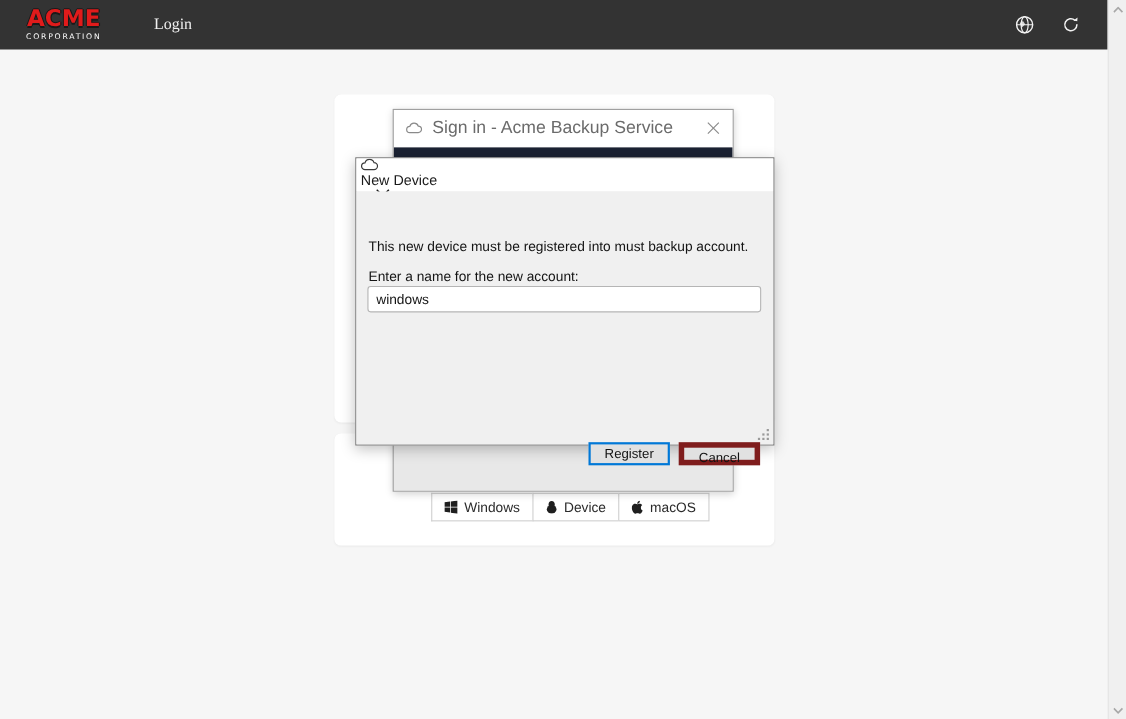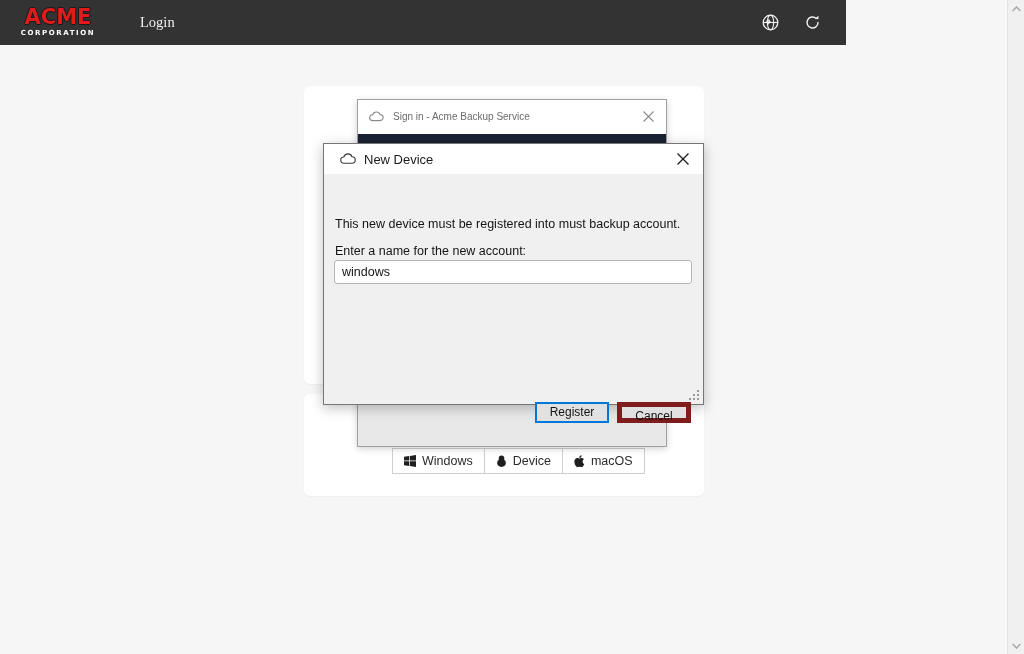--- a/index.html
+++ b/index.html
@@ -30,21 +30,21 @@
     position: absolute; left: 0; width: 16px; height: 17px;
     display: flex; align-items: center; justify-content: center;
   }
   .sb-arrow.up { top: 0; }
   .sb-arrow.down { bottom: 0; }
   .sb-arrow svg { display: block; }
 
   
   .navbar {
     position: absolute; top: 0; left: 0;
-    width: 846px; height: 45px;
+    width: 1007px; height: 45px;
     background: #333333;
     display: flex; align-items: center;
     z-index: 10;
   }
   .brand {
     margin-left: 14px;
     width: 88px; height: 34px;
     display: flex; flex-direction: column;
     justify-content: center; align-items: center;
     user-select: none;
@@ -53,21 +53,21 @@
     font-family: "DejaVu Sans", sans-serif;
     font-weight: bold;
     font-size: 21px;
     line-height: 21px;
     letter-spacing: 0px;
     color: #e01b1b;
     text-shadow: -1px 0 #1a1a1a, 1px 0 #1a1a1a, 0 -1px #1a1a1a, 0 1px #1a1a1a;
   }
   .brand-bottom {
     font-family: "DejaVu Sans", sans-serif;
-    font-weight: bold;
+    font-weight: normal;
     font-size: 7px;
     line-height: 9px;
     letter-spacing: 1.6px;
     color: #ffffff;
     margin-top: 1px;
   }
   .nav-link {
     margin-left: 34px;
     color: #f0f0f0;
     font-size: 14.5px;
@@ -133,21 +133,21 @@
   }
   .win-title {
     height: 34px;
     background: #ffffff;
     display: flex; align-items: center;
     padding-left: 11px;
     border-bottom: 1px solid #ffffff;
   }
   .win-title .cloud { margin-right: 9px; display: flex; }
   .win-title-text {
-    font-size: 10px;
+    font-size: 16px;
     color: #6b6b6b;
     flex: 1;
   }
   .win-close {
     width: 36px; height: 33px;
     display: flex; align-items: center; justify-content: center;
     cursor: pointer;
   }
   .win-banner {
     height: 18px;
@@ -198,22 +198,23 @@
     left: 323px; top: 143px;
     width: 381px; height: 262px;
     background: #f0f0f0;
     border: 1px solid #767676;
     z-index: 40;
     box-shadow: 0 3px 12px rgba(0,0,0,0.25);
   }
   .dlg-title {
     height: 30px;
     background: #ffffff;
-    display: flex; align-items: center;
-    padding-left: 16px;
+    display: flex; align-items: flex-start;
+    padding-left: 4px;
+    flex-direction: column;
   }
   .dlg-title .cloud { margin-right: 8px; display: flex; }
   .dlg-title-text {
     font-size: 13px;
     color: #1a1a1a;
     flex: 1;
   }
   .dlg-close {
     width: 40px; height: 29px;
     display: flex; align-items: center; justify-content: center;

